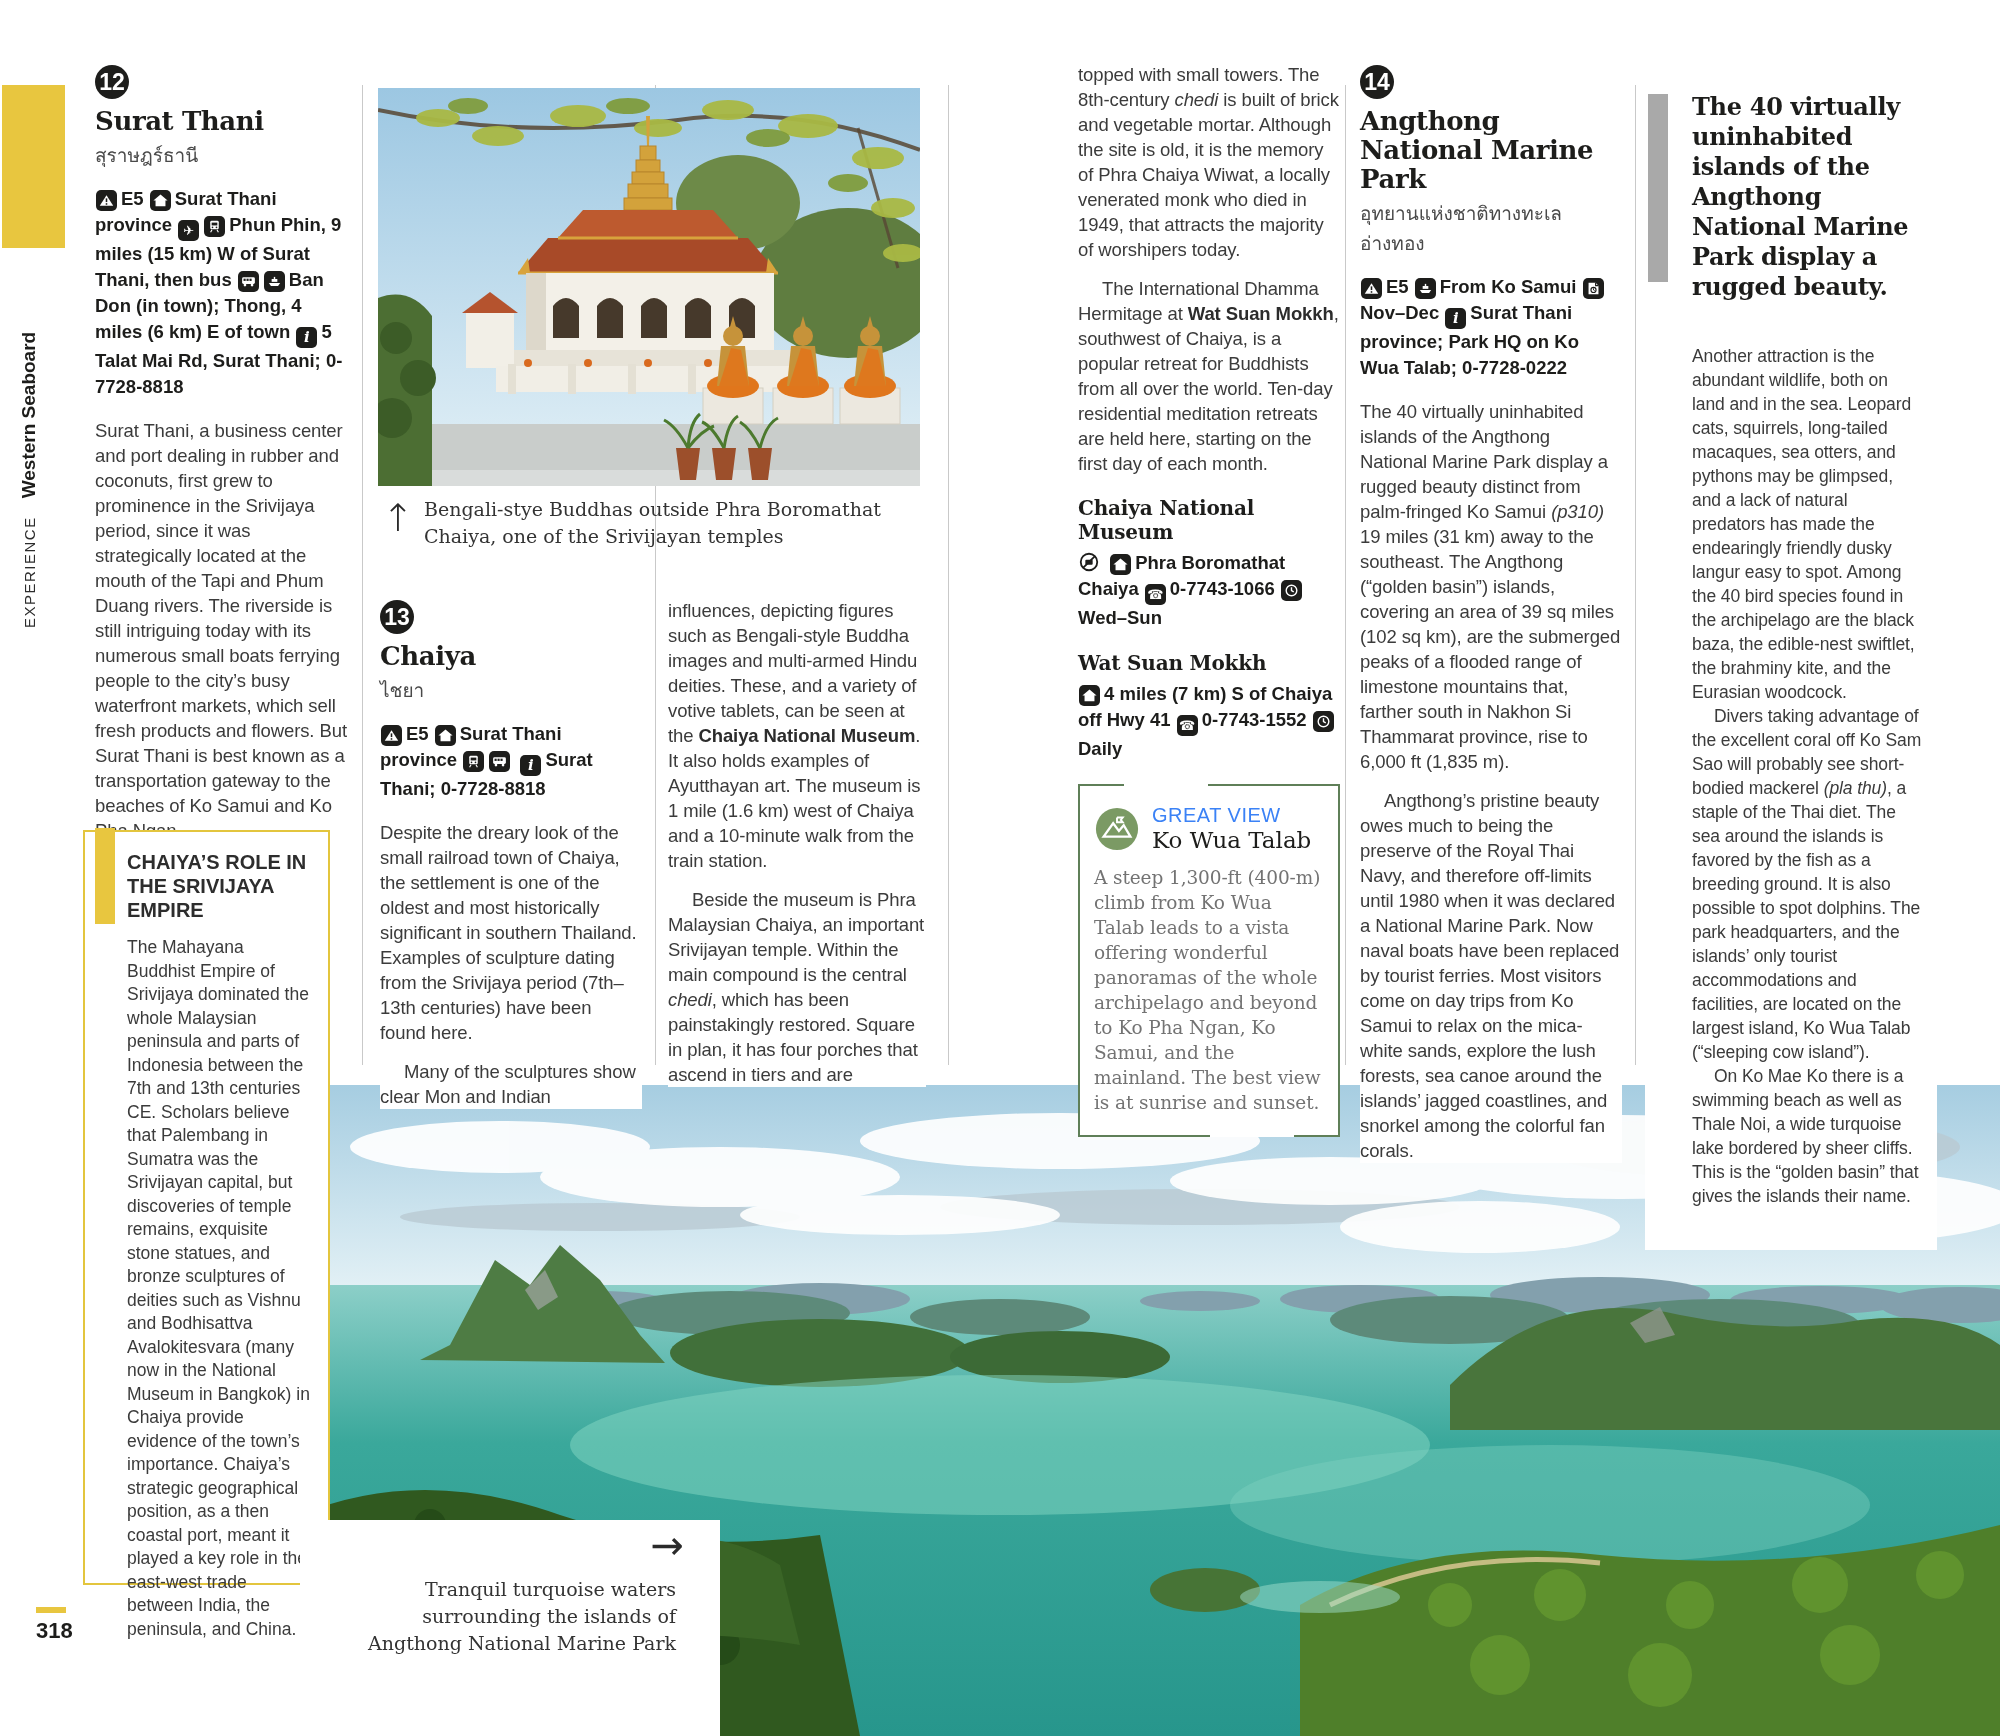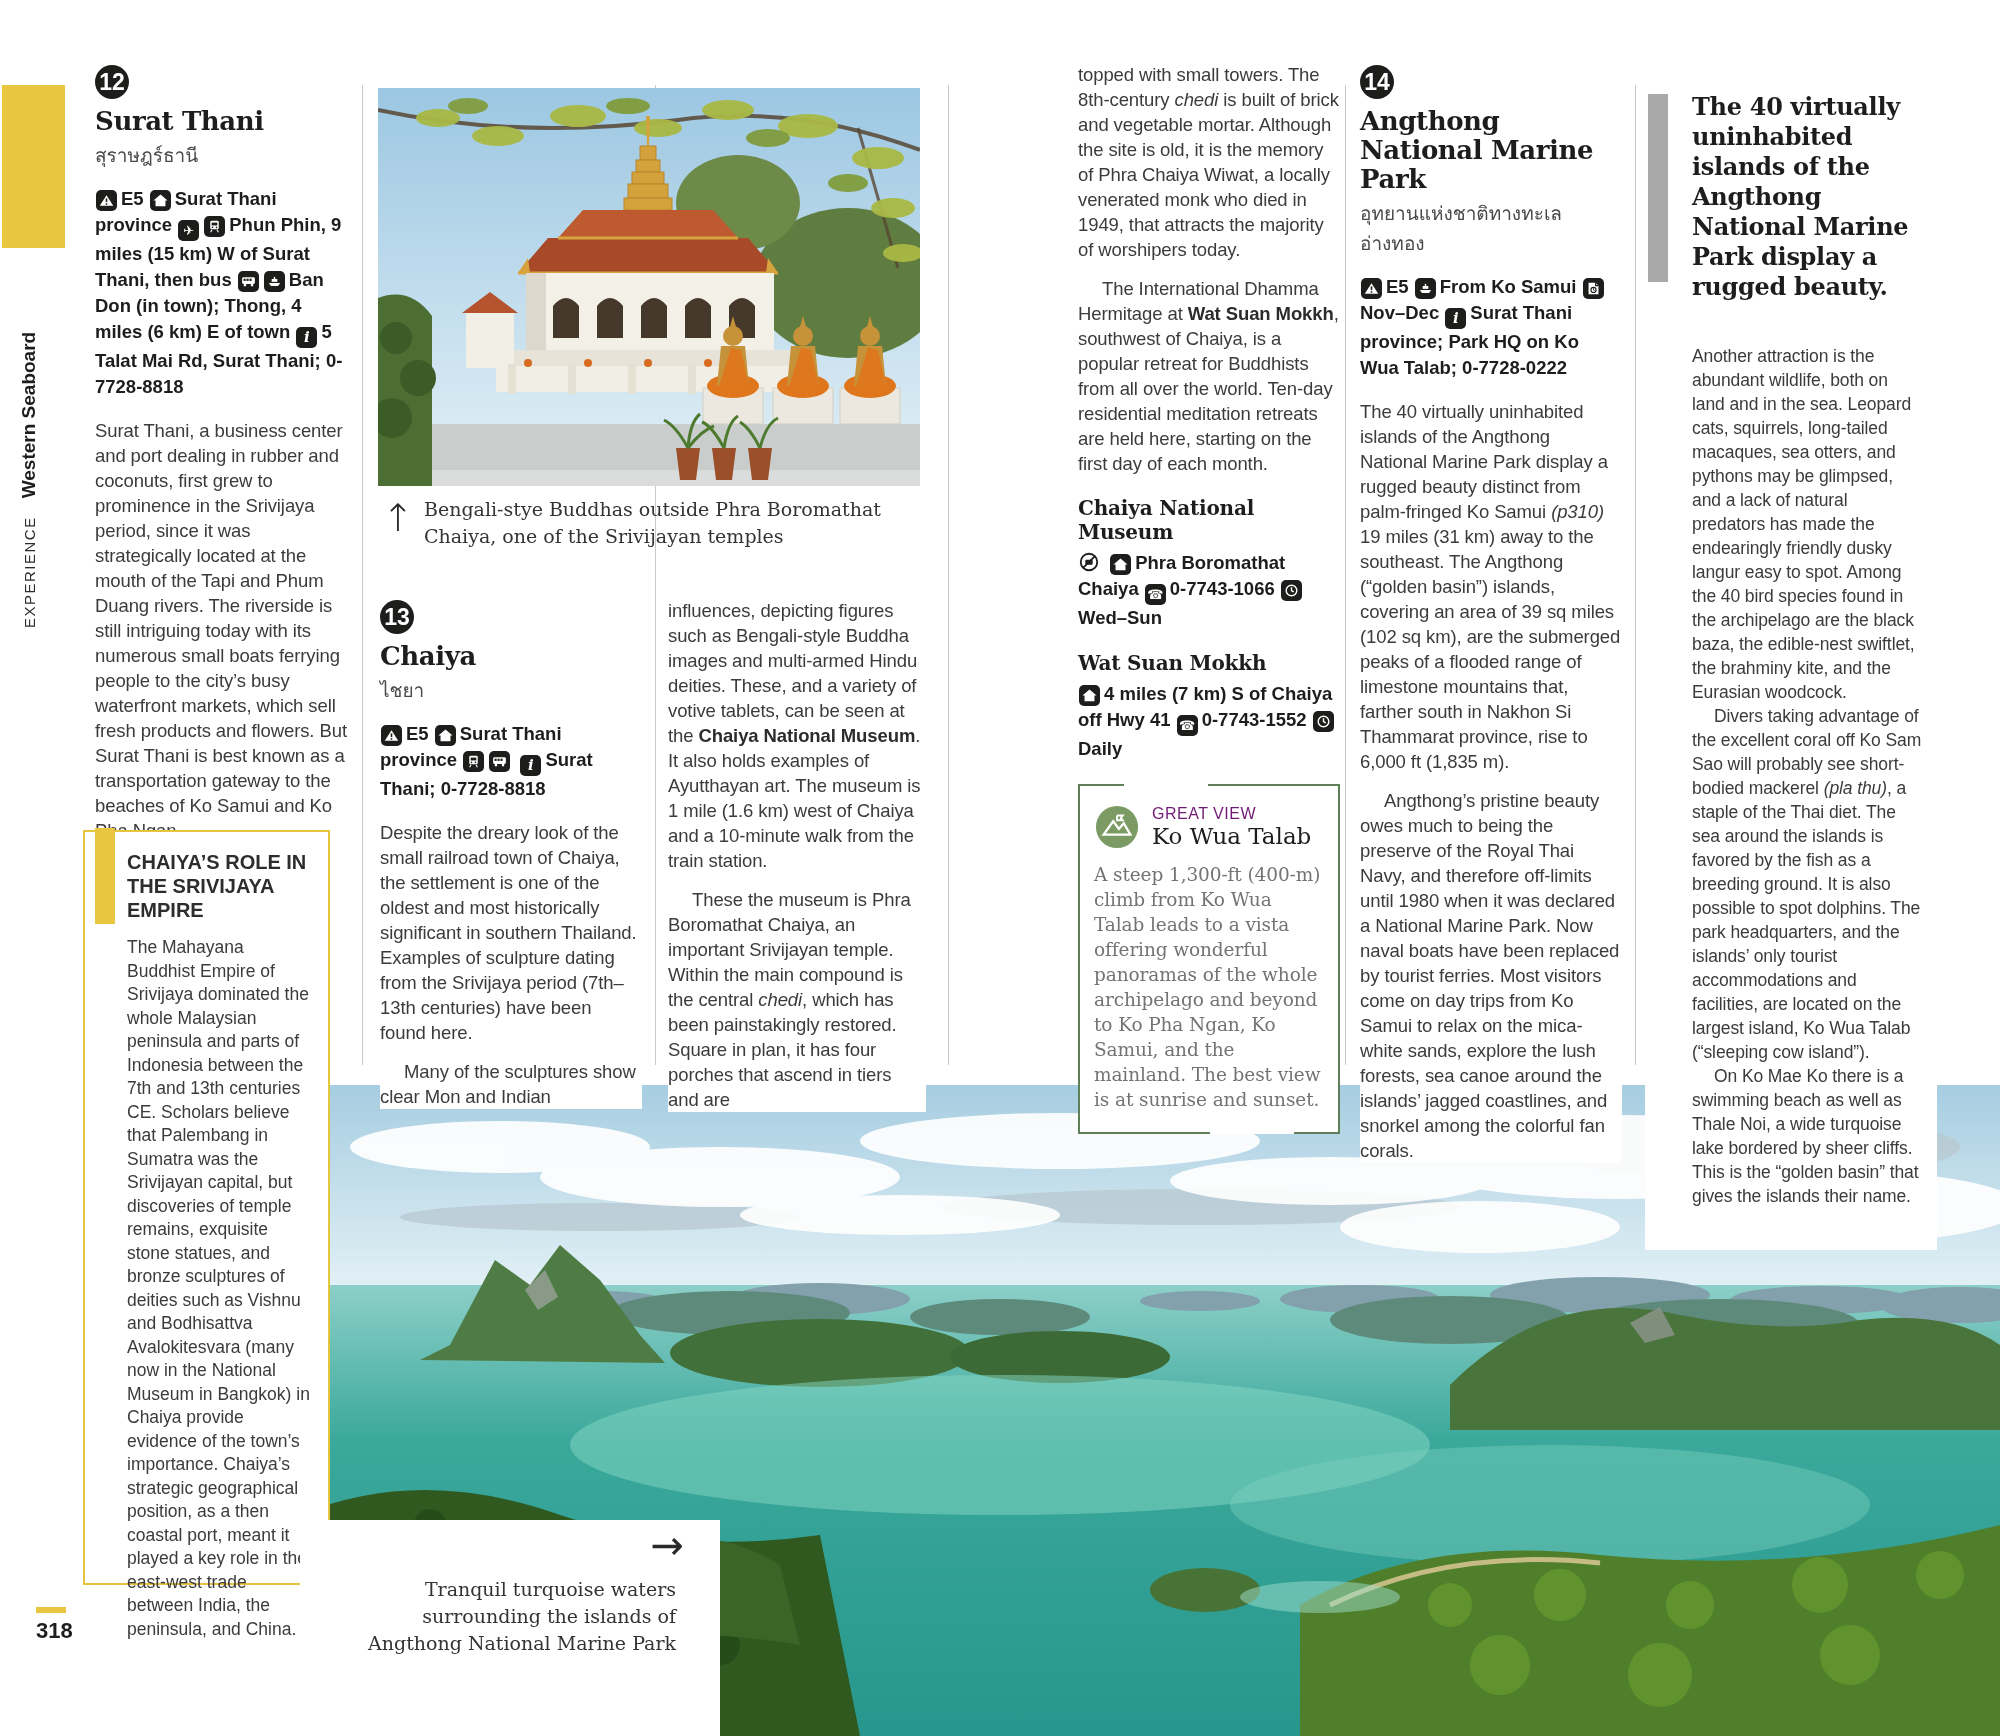--- a/index.html
+++ b/index.html
@@ -40,21 +40,21 @@
   .icx svg{width:22px;height:22px;display:block;}
   
   h3.listing{font-family:"DejaVu Serif",serif;font-weight:bold;font-size:20px;color:#1d1d1b;
              margin:20px 0 6px 0;letter-spacing:-0.2px;}
   .listing-info{font-weight:bold;font-size:18.5px;line-height:26px;color:#1d1d1b;margin:0;}
   
   .gv{position:relative;margin-top:22px;padding:20px 16px 22px 16px;}
   .gv-edge{position:absolute;background:#5f7f58;}
   .gv-head{display:flex;align-items:center;gap:12px;margin-bottom:12px;}
   .gv-icon{width:46px;height:46px;flex:0 0 46px;}
-  .gv-label{font-size:16px;letter-spacing:0.5px;color:#701a75;}
+  .gv-label{font-size:20px;letter-spacing:0.5px;color:#3b82f6;}
   .gv-title{font-family:"DejaVu Serif",serif;font-weight:normal;font-size:23px;color:#1d1d1b;}
   .gv-body{font-family:"DejaVu Serif",serif;font-size:18px;line-height:26px;color:#737373;
            font-weight:500;margin:0;}
   
   .sidebox{position:absolute;left:83px;top:830px;width:247px;height:755px;
            border:2px solid #e3c53e;background:#fff;z-index:3;box-sizing:border-box;}
   .sidebox .bar{position:absolute;left:10px;top:-4px;width:20px;height:96px;background:#e8c63f;}
   .sidebox h3{font-size:20px;line-height:24px;color:#2d2d2d;margin:18px 14px 14px 42px;
               font-weight:bold;}
   .sidebox p{font-size:17.5px;line-height:23.5px;color:#3b3b3b;margin:0 14px 0 42px;}
@@ -407,21 +407,21 @@
       <span class="ic">
           <span class="gli">i</span>
         </span><span>Surat Thani; 0-7728-8818</span>
     </div>
     <p>Despite the dreary look of the small railroad town of Chaiya, the settlement is one of the oldest and most historically significant in southern Thailand. Examples of sculpture dating from the Srivijaya period (7th–13th centuries) have been found here.</p>
     <p>Many of the sculptures show clear Mon and Indian</p>
   </div>
 
   <div class="col" style="left:668px;top:598px;width:258px;">
     <p><span>influences, depicting figures such as Bengali-style Buddha images and multi-armed Hindu deities. These, and a variety of votive tablets, can be seen at the </span><span class="b">Chaiya National Museum</span><span>. It also holds examples of Ayutthayan art. The museum is 1 mile (1.6 km) west of Chaiya and a 10-minute walk from the train station.</span></p>
-    <p><span>These the museum is Phra Boromathat Chaiya, an important Srivijayan temple. Within the main compound is the central </span><span class="i">chedi</span><span>, which has been painstakingly restored. Square in plan, it has four porches that ascend in tiers and are</span></p>
+    <p><span>Beside the museum is Phra Malaysian Chaiya, an important Srivijayan temple. Within the main compound is the central </span><span class="i">chedi</span><span>, which has been painstakingly restored. Square in plan, it has four porches that ascend in tiers and are</span></p>
   </div>
 
   <div class="col" style="left:1078px;top:62px;width:262px;">
     <p><span>topped with small towers. The 8th-century </span><span class="i">chedi</span><span> is built of brick and vegetable mortar. Although the site is old, it is the memory of Phra Chaiya Wiwat, a locally venerated monk who died in 1949, that attracts the majority of worshipers today.</span></p>
     <p><span>The International Dhamma Hermitage at </span><span class="b">Wat Suan Mokkh</span><span>, southwest of Chaiya, is a popular retreat for Buddhists from all over the world. Ten-day residential meditation retreats are held here, starting on the first day of each month.</span></p>
 
     <h3 class="listing">Chaiya National Museum</h3>
     <div class="listing-info">
       <span class="icx"><svg viewBox="0 0 24 24">
             <circle cx="12" cy="12" r="9" stroke="#1d1d1b" stroke-width="2" fill="none"></circle>

